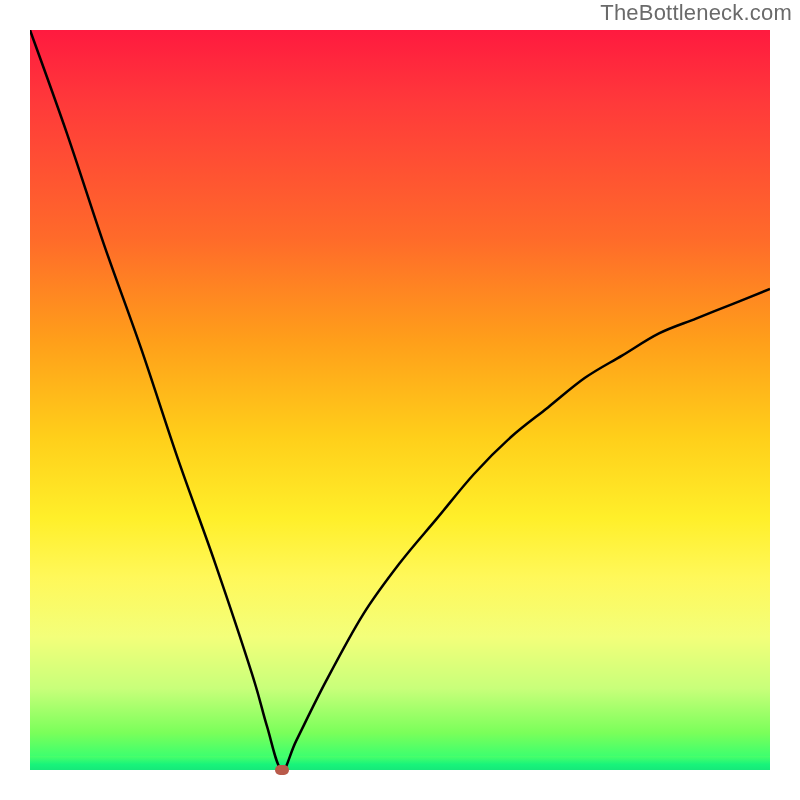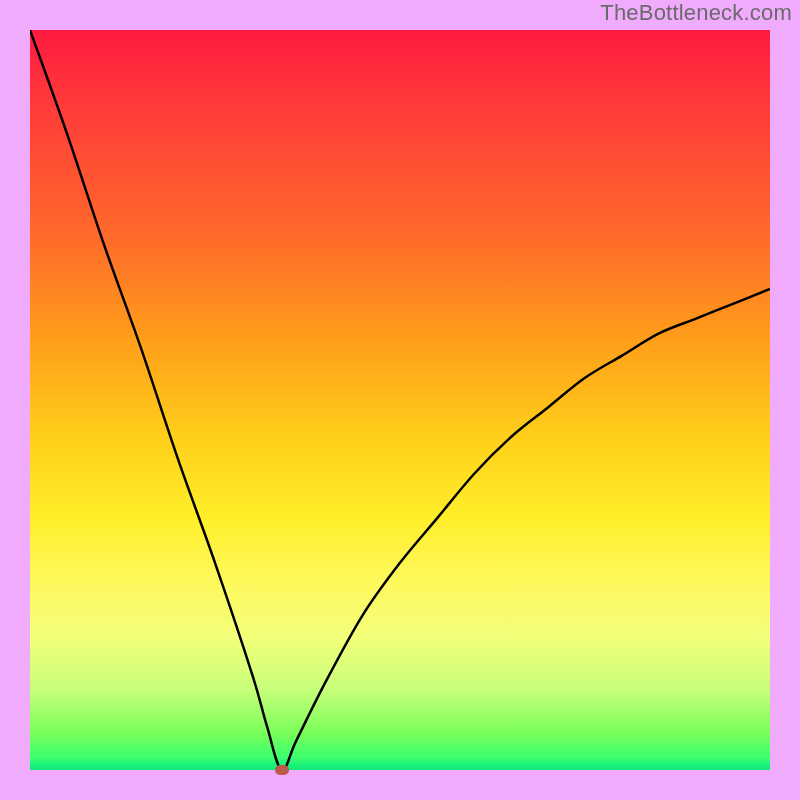--- a/index.html
+++ b/index.html
@@ -8,21 +8,21 @@
     width: 800px;
     height: 800px;
     background: #000;
     font-family: Arial, Helvetica, sans-serif;
     overflow: hidden;
   }
   .frame {
     position: relative;
     width: 800px;
     height: 800px;
-    background: #f0abfc;
+    background: #ffffff;
   }
   .watermark {
     position: absolute;
     top: 0;
     right: 8px;
     font-size: 22px;
     font-weight: 500;
     color: #6a6a6a;
     letter-spacing: 0.2px;
     z-index: 3;

